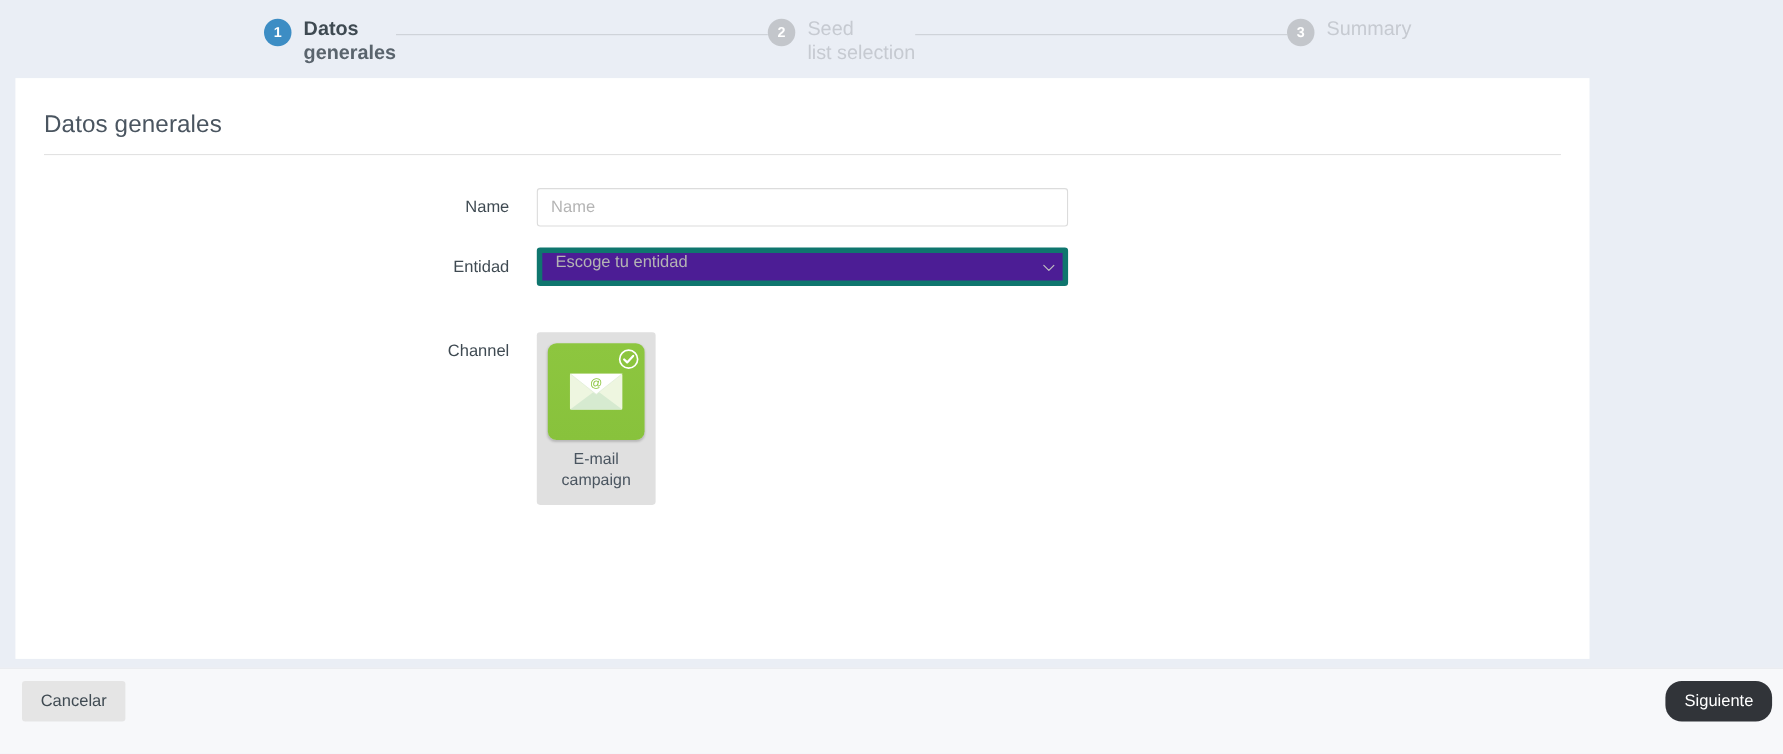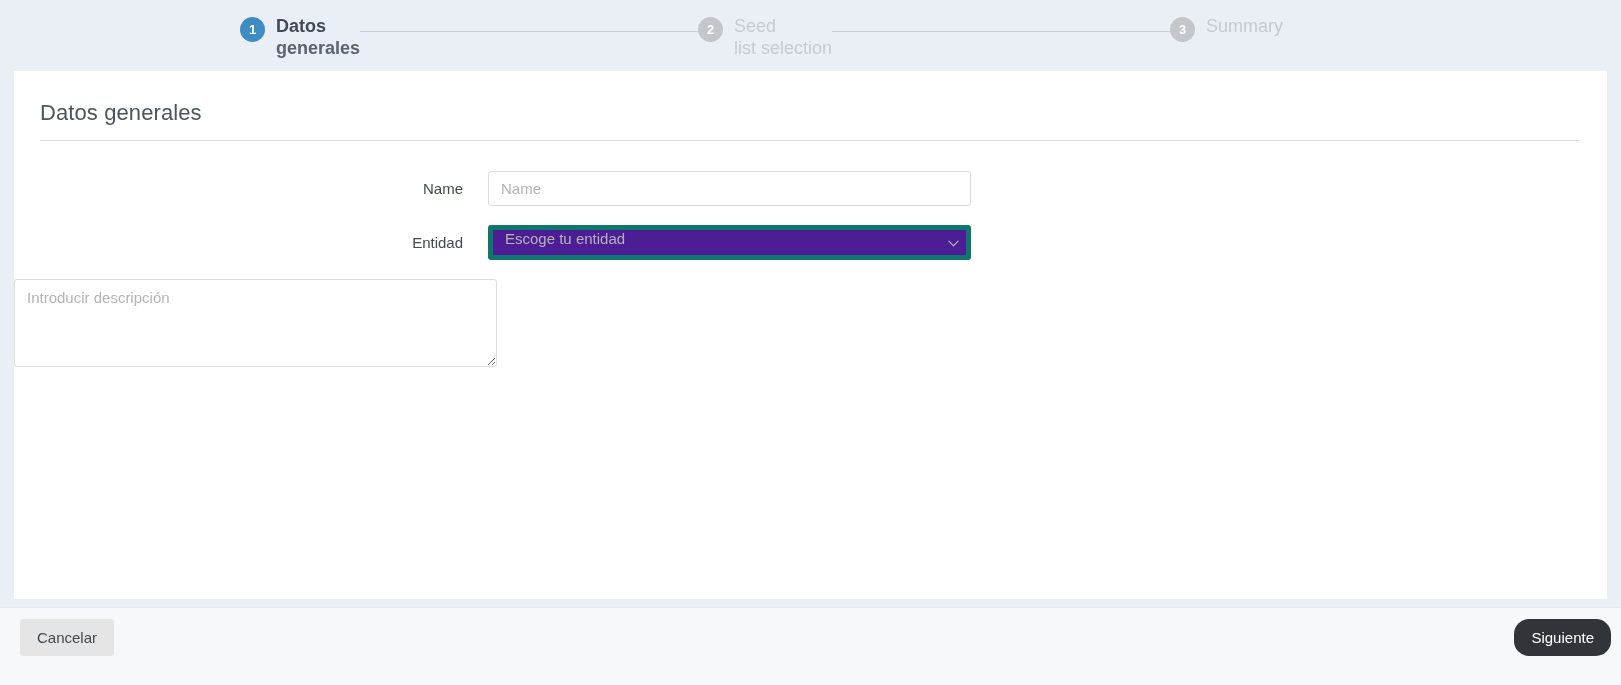--- a/index.html
+++ b/index.html
@@ -75,21 +75,21 @@
     min-width: 20px;
   }
   .sp-left { width: 240px; flex: 0 0 auto; }
   .sp-right { flex: 1 1 auto; }
 
   
   .card {
     position: absolute;
     left: 14px;
     top: 71px;
-    width: 1593px;
+    width: 1431px;
     height: 528px;
     background: #ffffff;
     box-sizing: border-box;
   }
   .card-title {
     font-size: 22px;
     color: #4a5560;
     font-weight: normal;
     padding: 29px 0 0 26px;
     letter-spacing: 0.1px;
@@ -314,25 +314,49 @@
             <span>Escoge tu entidad</span>
           </div>
           <svg class="chev" viewBox="0 0 12 12">
             <path d="M1 3.5 L6 8.5 L11 3.5" fill="none" stroke="#bfbfbf" stroke-width="1.2" stroke-linecap="round" stroke-linejoin="round"></path>
           </svg>
         </div>
       </div>
     </div>
 
     <div class="form-row row-desc">
+    </div>
+
+    <div class="form-row row-channel">
+      <div class="form-label">Channel</div>
       <div class="form-control">
-        <textarea class="textarea" placeholder="Introducir descripción" style=""></textarea>
+        <div class="channel-card">
+          <div class="channel-tile">
+
+            <svg class="envelope" viewBox="0 0 48 33">
+              <rect x="0" y="0" width="48" height="33" rx="1.5" fill="#eef6e0"></rect>
+              <path d="M0 33 L24 15 L48 33 Z" fill="#d6ead0"></path>
+              <path d="M0 0 L24 19 L48 0 Z" fill="#ffffff"></path>
+              <path d="M0 0 L24 19 L48 0" fill="none" stroke="#e3eed9" stroke-width="0.8"></path>
+              <text x="24" y="12" font-family="'Liberation Sans', sans-serif" font-size="11" fill="#8cc63f" text-anchor="middle">@</text>
+            </svg>
+
+            <svg class="check-badge" viewBox="0 0 20 20">
+              <circle cx="10" cy="10" r="8.6" fill="none" stroke="#ffffff" stroke-width="1.6"></circle>
+              <path d="M5.7 10.3 L8.6 13.1 L14.3 6.9" fill="none" stroke="#ffffff" stroke-width="2.1" stroke-linecap="round" stroke-linejoin="round"></path>
+            </svg>
+
+          </div>
+          <div class="channel-label">
+            <div>E-mail</div>
+            <div>campaign</div>
+          </div>
+        </div>
       </div>
     </div>
-
 
   </div>
 </div>
 
 <div class="footer">
   <button class="btn-cancel">Cancelar</button>
   <button class="btn-next">Siguiente</button>
 </div>
 
 </body></html>

